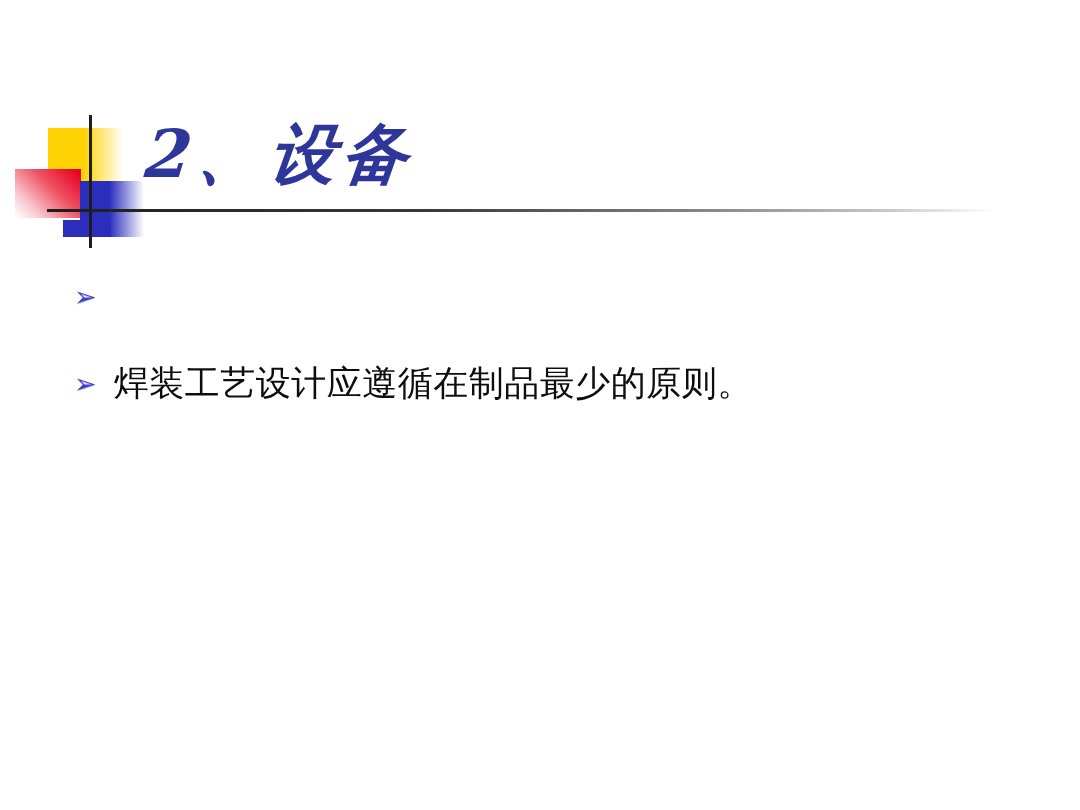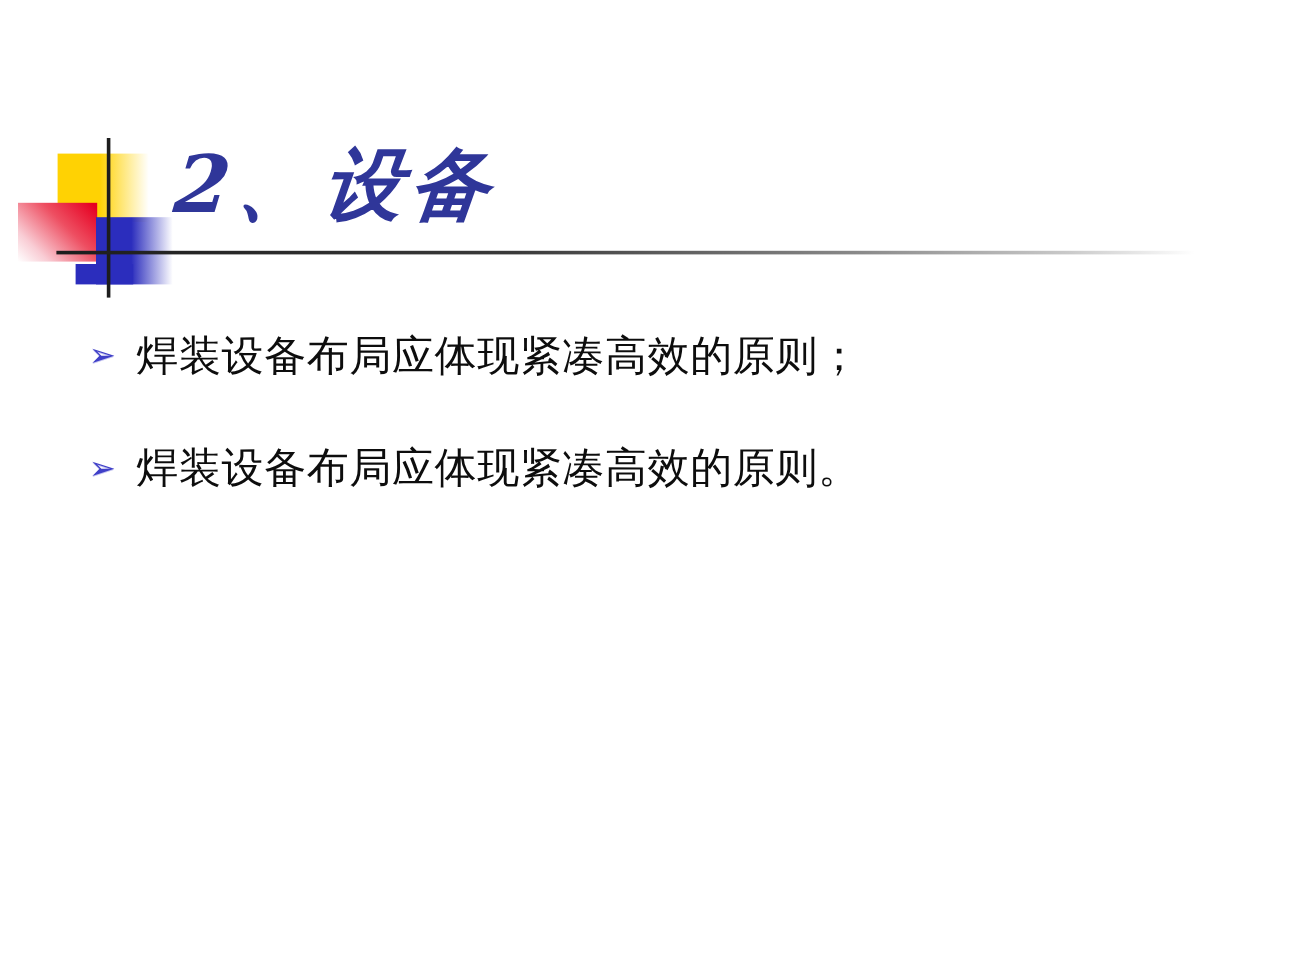--- a/index.html
+++ b/index.html
@@ -100,21 +100,20 @@
     <div class="deco-square deco-blue-small"></div>
     <div class="deco-vline"></div>
     <div class="deco-hline"></div>
   </div>
 
   <h1 class="slide-title">2、设备</h1>
 
   <ul class="bullet-list">
     <li class="bullet-item">
       <span class="bullet-marker">➢</span>
-      <span class="bullet-text">焊装设备布局应体现紧凑高效的原则；</span>
     </li>
     <li class="bullet-item">
       <span class="bullet-marker">➢</span>
-      <span class="bullet-text">焊装设备布局应体现紧凑高效的原则。</span>
+      <span class="bullet-text">焊装工艺设计应遵循在制品最少的原则。</span>
     </li>
   </ul>
 
 </div>
 
 </body></html>

